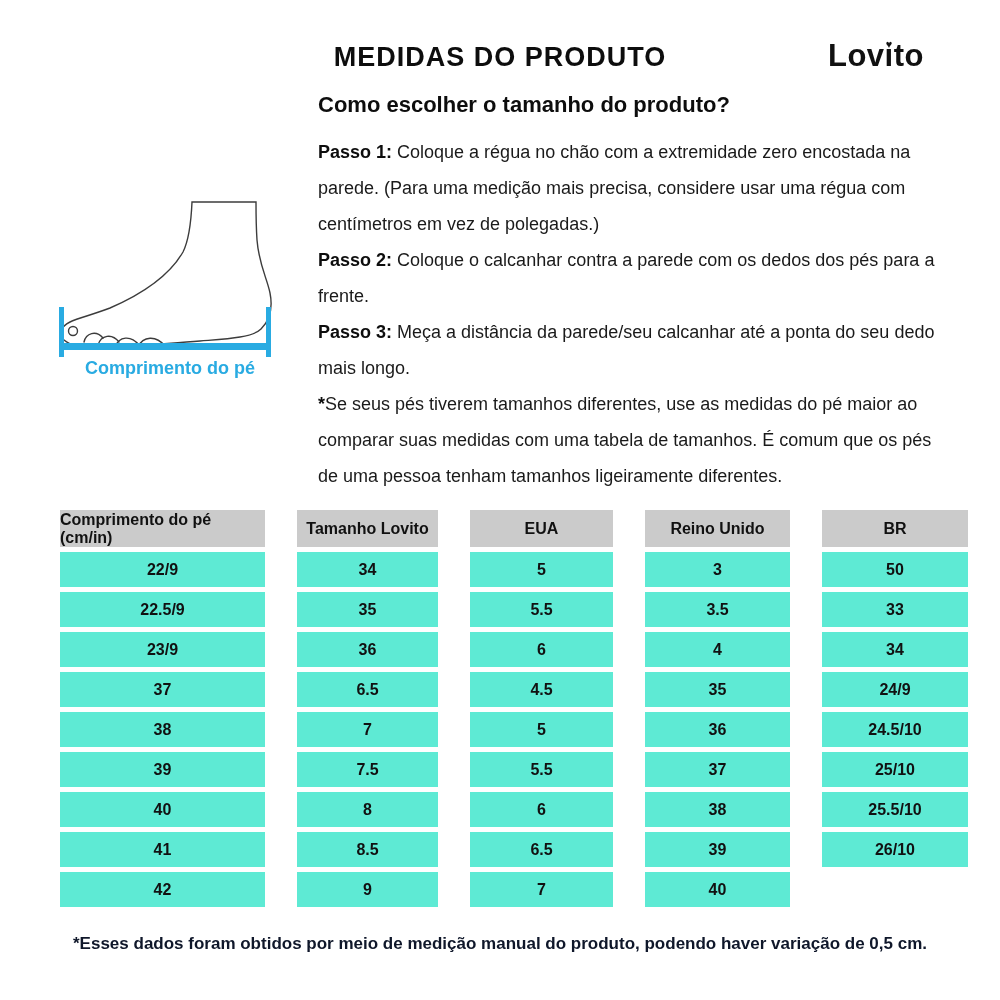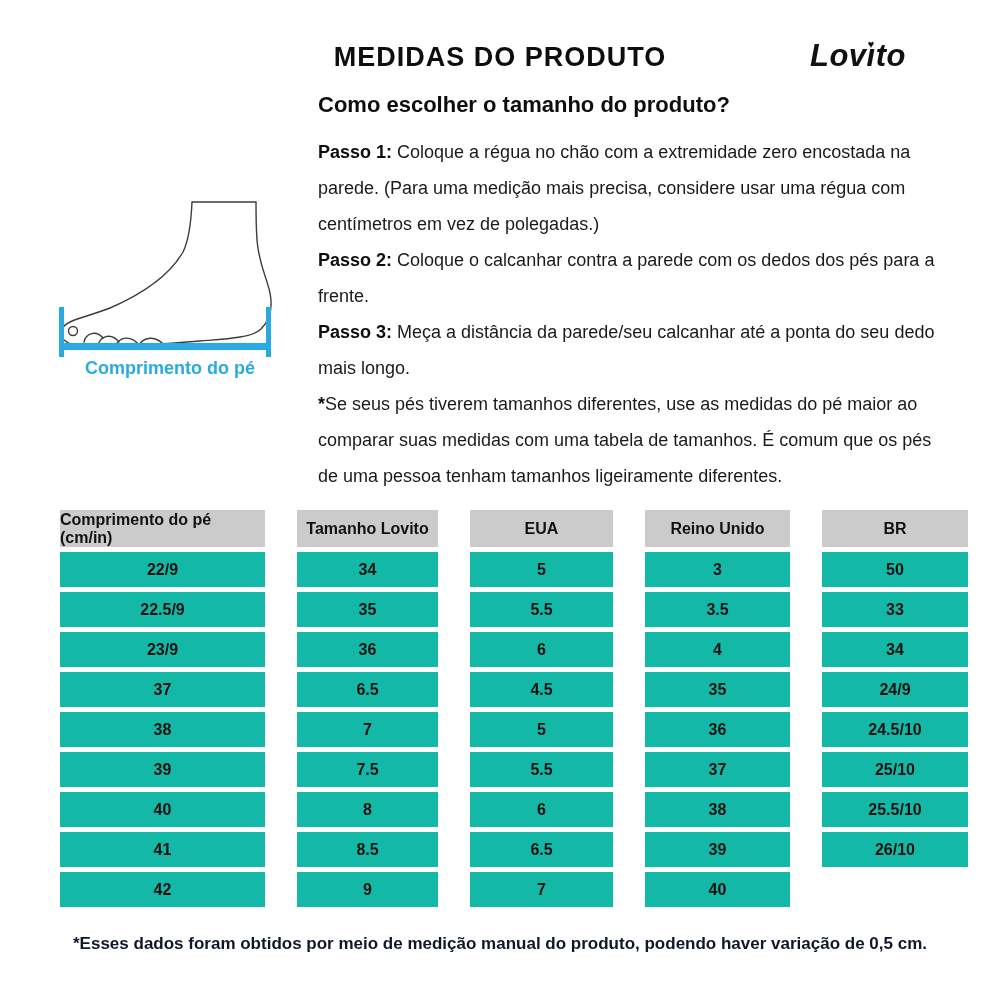--- a/index.html
+++ b/index.html
@@ -15,24 +15,23 @@
   }
 
   
   .page-title {
     position:absolute; top:42px; left:0; right:0;
     text-align:center;
     font-size:27px; font-weight:700; letter-spacing:1px;
     color:#0d0d0d;
   }
   .brand-logo {
-    position:absolute; top:38px; right:94px;
+    position:absolute; top:38px; right:76px;
     font-size:31px; font-weight:700; color:#111;
     letter-spacing:0.5px;
-    font-style:italic;
   }
   .logo-i { position:relative; }
   .logo-i::after {
     content:"\2665";
     position:absolute; left:50%; top:1px;
     transform:translateX(-50%);
     font-size:11px; line-height:1; color:#111;
   }
 
   
@@ -65,21 +64,21 @@
     grid-template-columns:232px 168px 170px 172px 173px;
     grid-template-rows:37px repeat(9, 35px);
     gap:5px;
     width:935px;
   }
   .size-table .cell {
     display:flex; align-items:center; justify-content:center;
     font-weight:700; color:#111;margin-left:27px;
   }
   .size-table .header-cell { background:#cbcbcb; font-size:16px; }
-  .size-table .data-cell   { background:#14b8a6; font-size:16px; }
+  .size-table .data-cell   { background:#5eead4; font-size:16px; }
 
   
   .footnote {
     position:absolute; left:0; right:0; top:934px;
     text-align:center;
     font-size:17px; font-weight:700; color:#0f172a;
   }
 </style>
 </head>
 <body>

